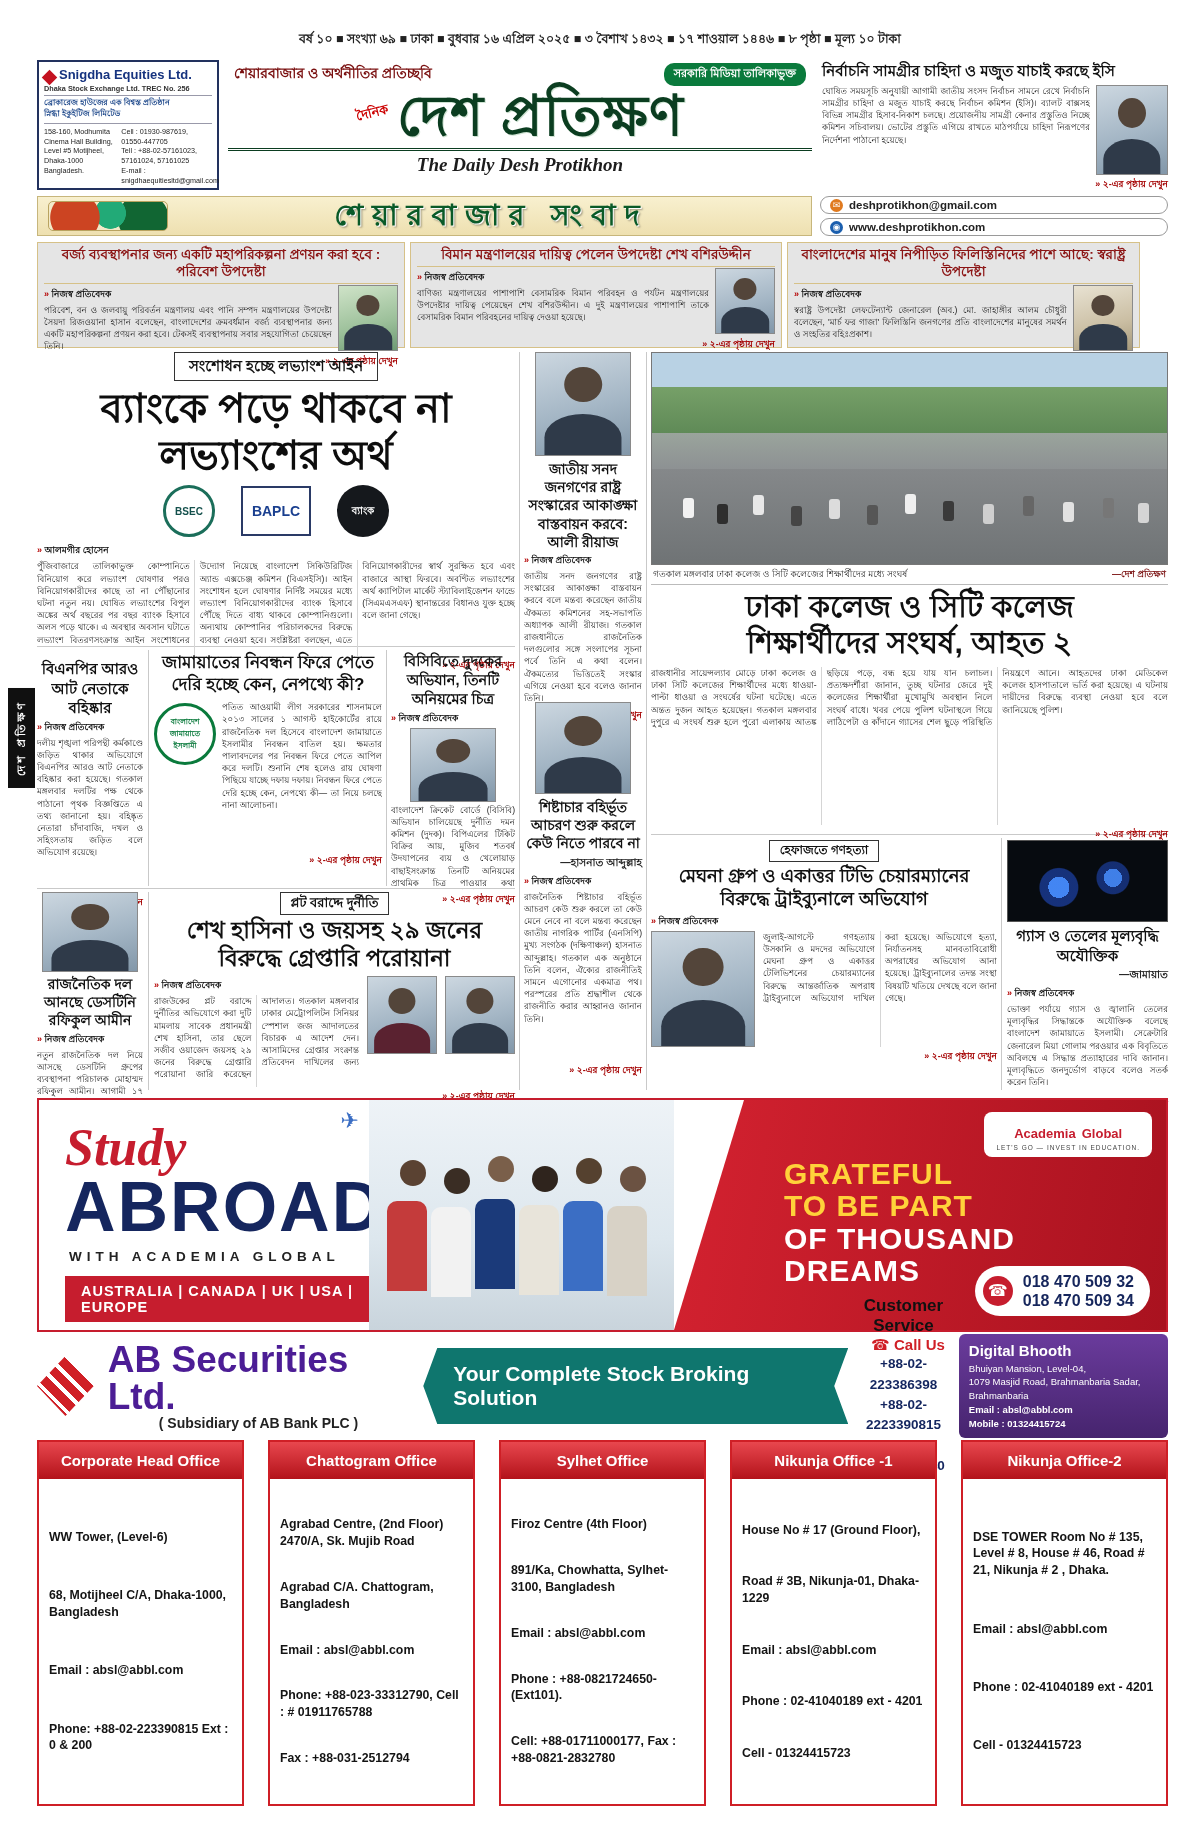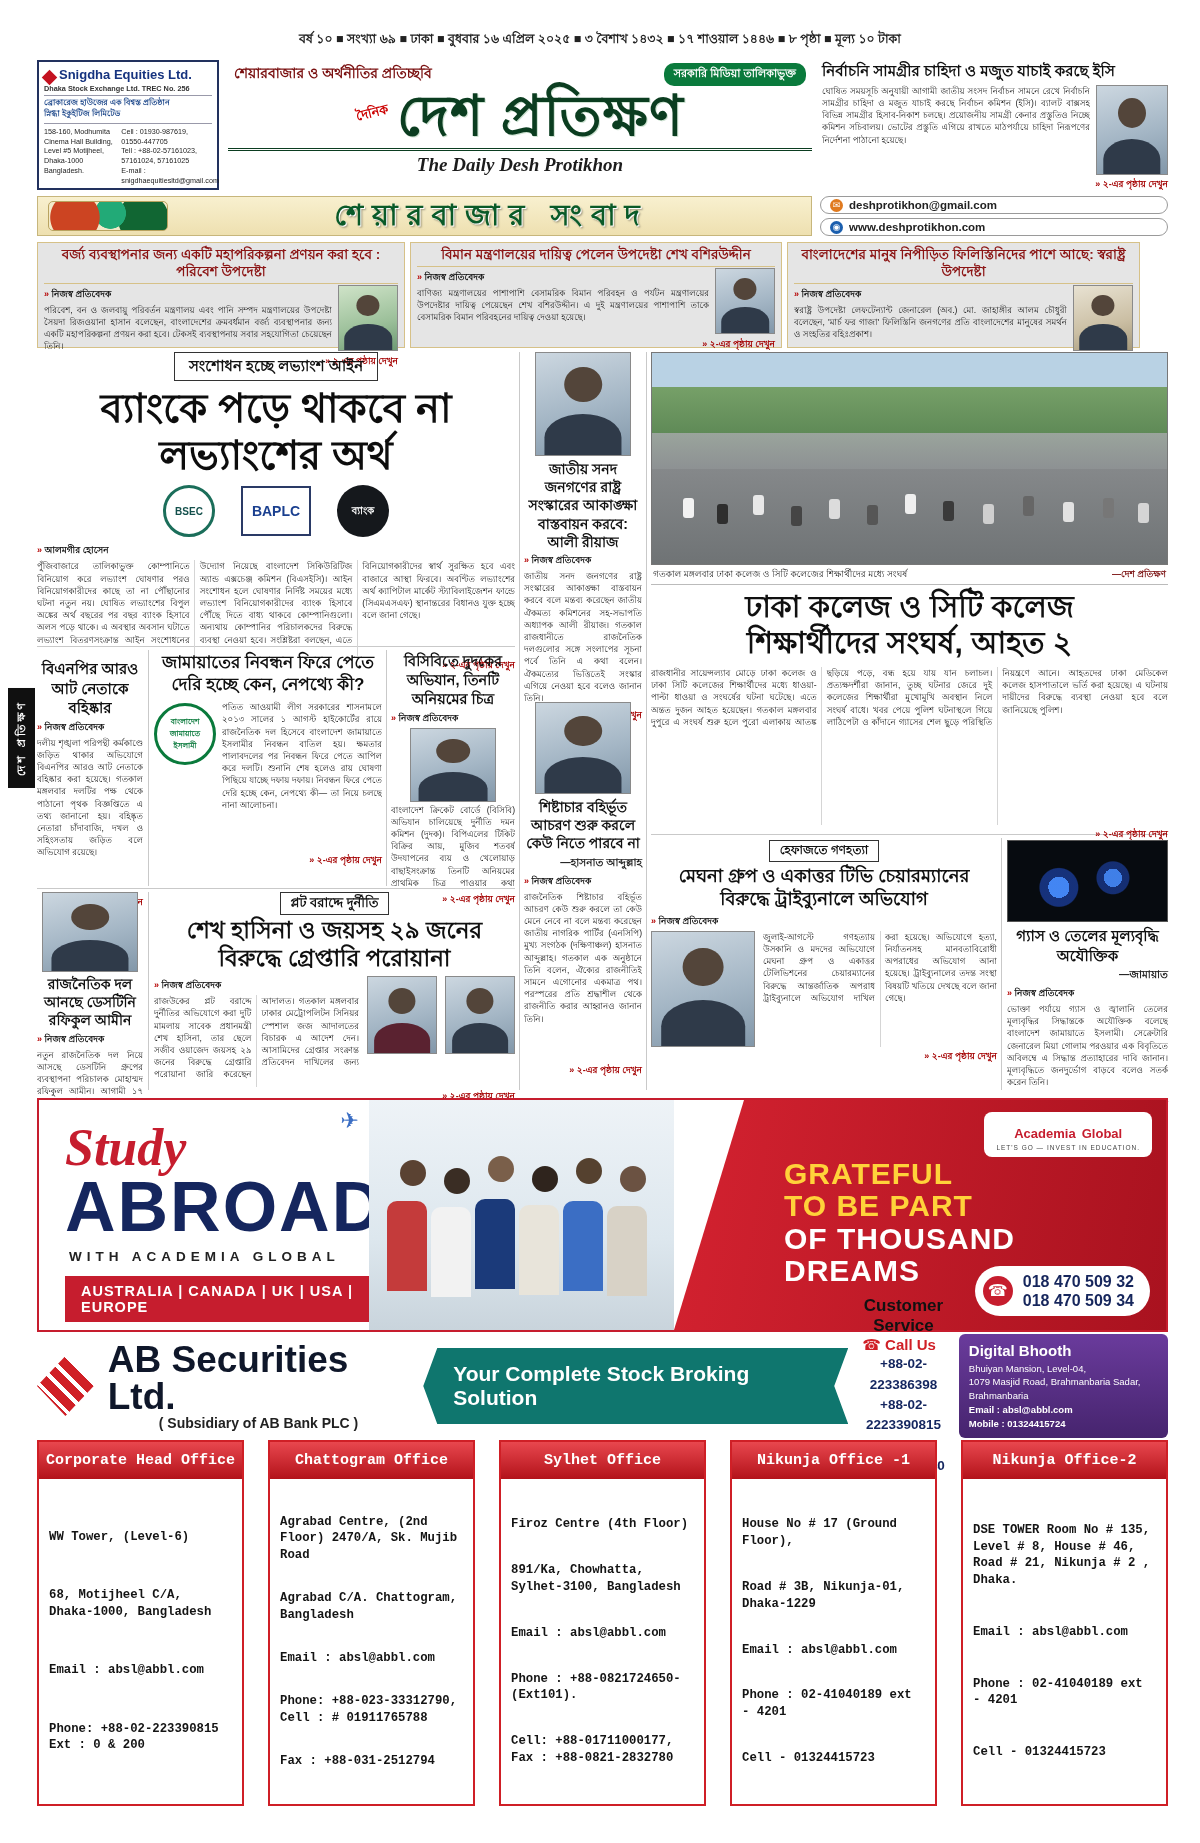--- a/index.html
+++ b/index.html
@@ -121,31 +121,31 @@
   .acad-tag { font-size:6.5px; letter-spacing:1px; color:#444; }
   .sa-phone { position:absolute; right:16px; bottom:14px; background:#fff; border-radius:26px; display:flex; align-items:center; gap:10px; padding:6px 16px 6px 8px; }
   .sa-phone .ic-round { width:30px; height:30px; background:#c61d2e; font-size:16px; }
   .sa-phone-nums { color:#16265c; font-weight:800; font-size:16px; line-height:1.2; }
   .plane { position:absolute; color:#3b6ec4; font-size:22px; }
 
   
   .ab-top { display:flex; align-items:center; gap:14px; }
   .ab-logo { width:60px; height:60px; clip-path:polygon(50% 0,100% 50%,50% 100%,0 50%);
         background:repeating-linear-gradient(45deg,#d01f26 0 9px,#fff 9px 13px); }
-  .ab-name { font-size:37px; font-weight:800; color:#0f172a; line-height:1; }
+  .ab-name { font-size:37px; font-weight:800; color:#4c1d95; line-height:1; }
   .ab-sub { font-size:14px; font-weight:bold; color:#222; text-align:center; }
   .ab-ribbon { background:#0f766e; color:#fff; font-size:21px; font-weight:800; padding:14px 30px;
         clip-path:polygon(14px 0,100% 0,calc(100% - 14px) 50%,100% 100%,14px 100%,0 50%); }
   .cs-title { font-size:17px; font-weight:800; text-align:center; }
-  .cs-call { color:#d01f26; font-weight:800; font-size:15px; text-align:left; }
+  .cs-call { color:#d01f26; font-weight:800; font-size:15px; text-align:right; }
   .cs-num { font-size:13.5px; font-weight:800; color:#13255f; text-align:center; line-height:1.5; }
   .booth { background:linear-gradient(#6a3b9c,#46246e); color:#fff; border-radius:6px; padding:8px 10px; }
   .booth-title { font-weight:800; font-size:15px; margin-bottom:3px; }
   .booth-line { font-size:9.5px; line-height:1.45; }
-  .offices { display:flex; gap:24px;font-family:Liberation Mono, monospace; }
+  .offices { display:flex; gap:24px; }
   .office { flex:1; border:2px solid #cf1f26; display:flex; flex-direction:column; background:#fff; }
   .office-title { background:linear-gradient(#e8474e,#b3121a); color:#fff; font-weight:800; font-size:15px; text-align:center; padding:10px 4px; }
   .office-lines { flex:1; display:flex; flex-direction:column; justify-content:space-evenly; padding:8px 10px; }
   .office-line { font-size:12.3px; font-weight:bold; color:#141414; line-height:1.35; }
 </style>
 </head>
 <body>
 
 <div class="page">
 

